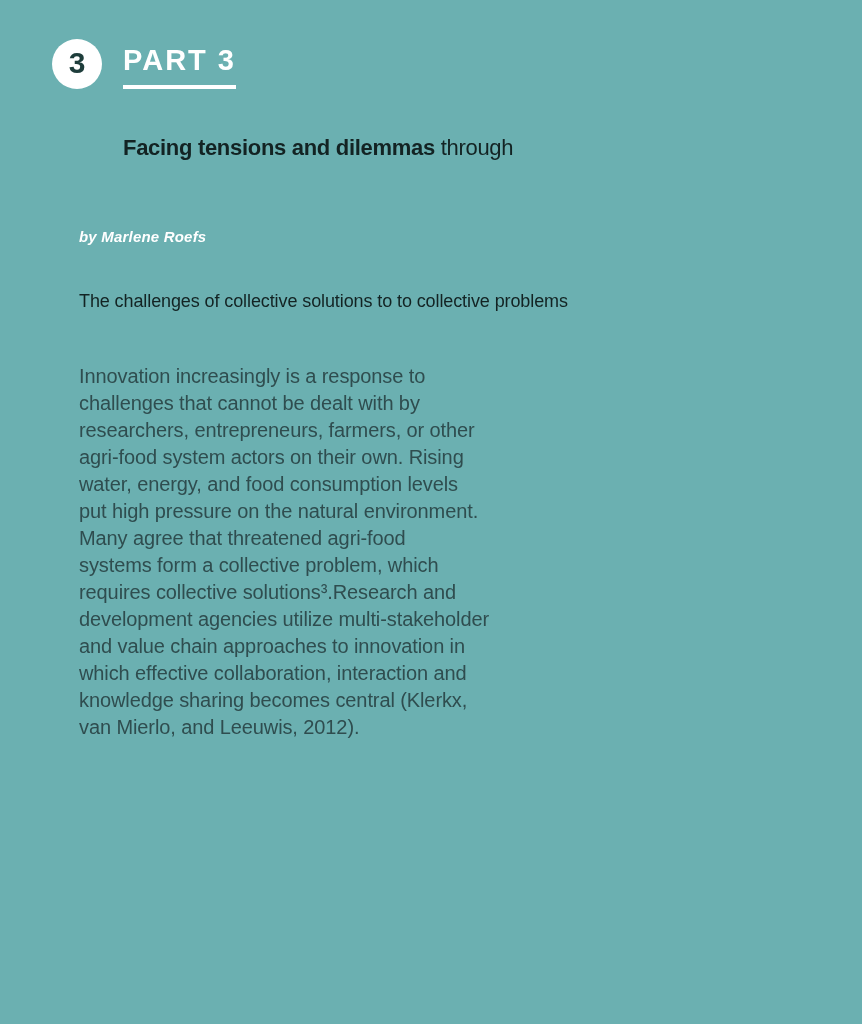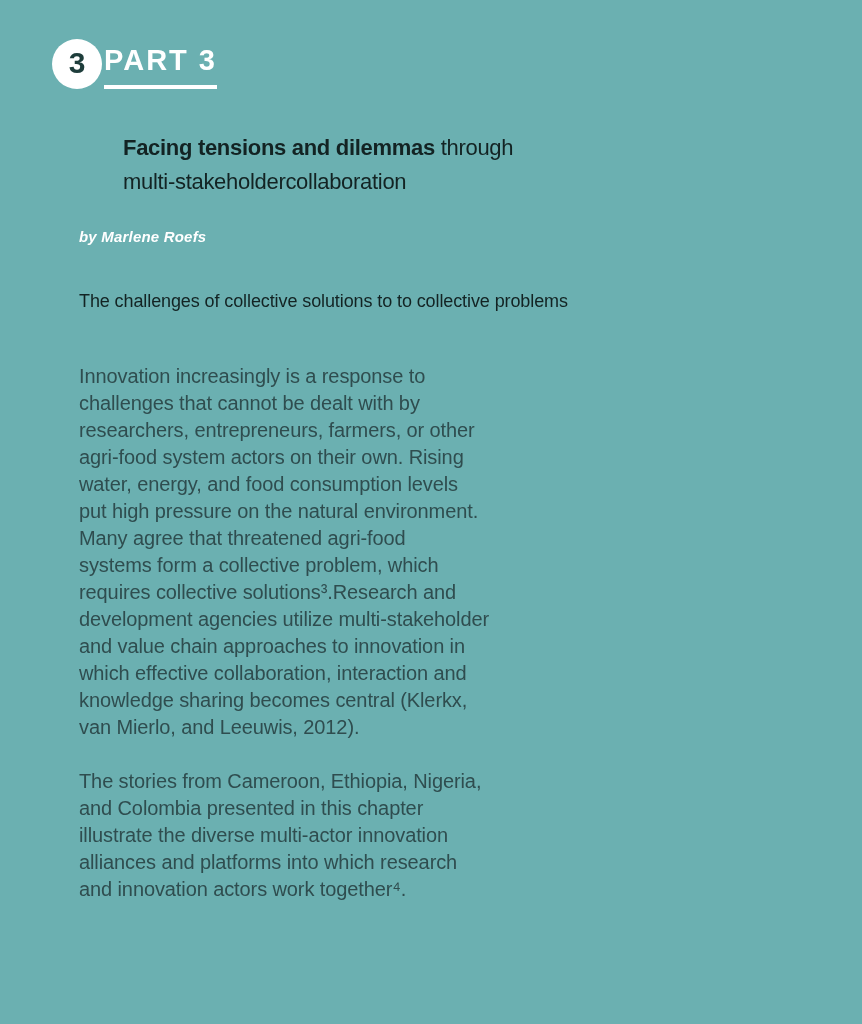--- a/index.html
+++ b/index.html
@@ -33,21 +33,21 @@
     flex: 0 0 auto;
   }
   .badge-num {
     color: #1E3D3B;
     font-size: 30px;
     font-weight: 700;
     line-height: 1;
     padding-bottom: 2px;
   }
   .part-label {
-    margin-left: 2px;
+    margin-left: 21px;
     margin-top: 7px;
     display: inline-block;
     color: #FFFFFF;
     font-size: 29px;
     font-weight: 700;
     letter-spacing: 2px;
     line-height: 1;
     padding-bottom: 10px;
     border-bottom: 4px solid #FFFFFF;
   }
@@ -102,40 +102,35 @@
 
 <div class="page">
 
   <div class="part-header">
     <div class="badge-circle">
       <span class="badge-num">3</span>
     </div>
     <span class="part-label">PART 3</span>
   </div>
 
-  <h1 class="title"><span class="title-bold">Facing tensions and dilemmas</span><span> through</span><br><span>multi-stakeholdercollaboration</span></h1>
+  <h1 class="title"><span class="title-bold">Facing tensions and dilemmas</span><span> through</span><br></h1>
 
   <div class="byline">by Marlene Roefs</div>
 
   <h2 class="subheading">The challenges of collective solutions to to collective problems</h2>
 
   <p class="body-text para1">Innovation increasingly is a response to
 challenges that cannot be dealt with by
 researchers, entrepreneurs, farmers, or other
 agri-food system actors on their own. Rising
 water, energy, and food consumption levels
 put high pressure on the natural environment.
 Many agree that threatened agri-food
 systems form a collective problem, which
 requires collective solutions³.Research and
 development agencies utilize multi-stakeholder
 and value chain approaches to innovation in
 which effective collaboration, interaction and
 knowledge sharing becomes central (Klerkx,
 van Mierlo, and Leeuwis, 2012).</p>
 
-  <p class="body-text para2">The stories from Cameroon, Ethiopia, Nigeria,
-and Colombia presented in this chapter
-illustrate the diverse multi-actor innovation
-alliances and platforms into which research
-and innovation actors work together⁴.</p>
 
 </div>
 
 </body></html>

